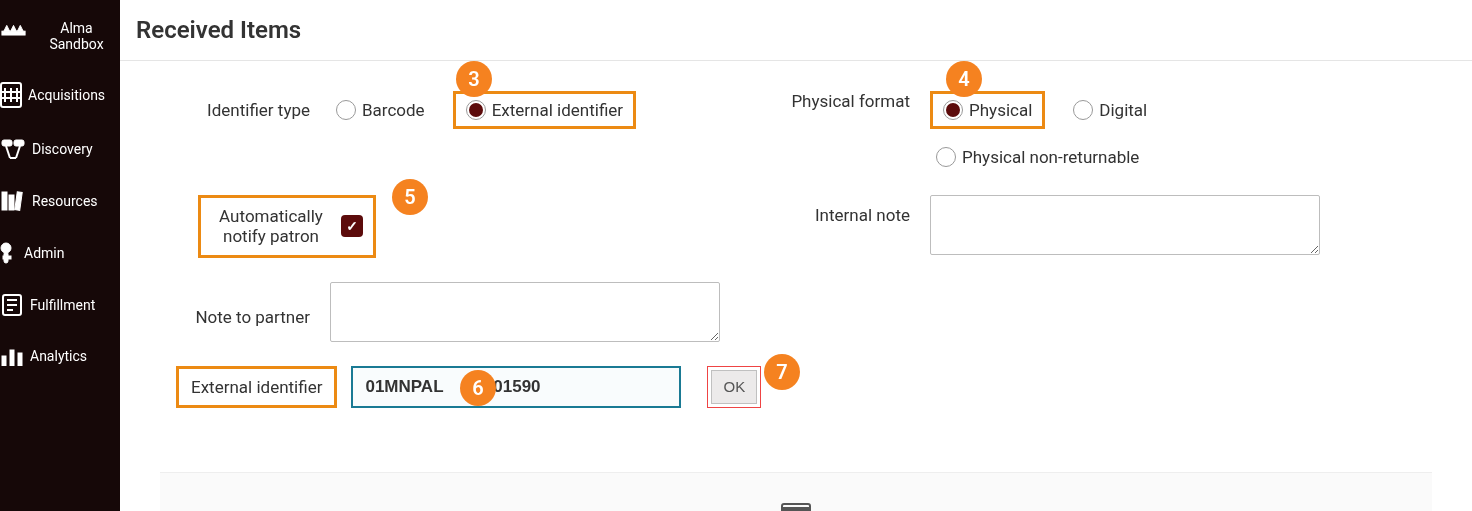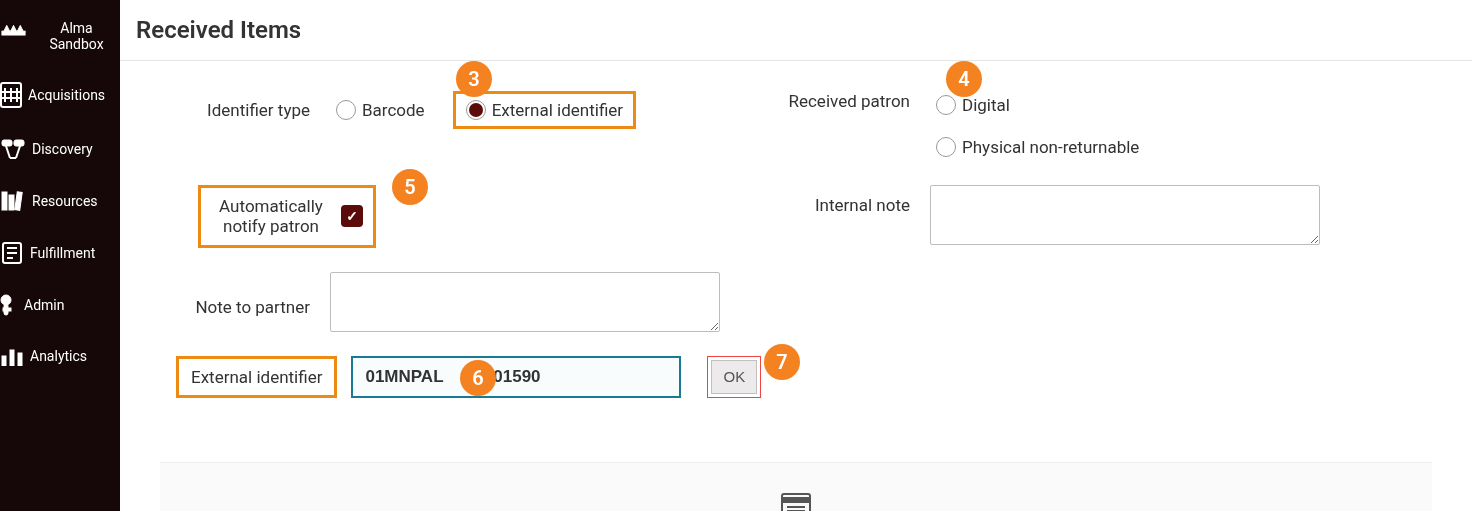--- a/index.html
+++ b/index.html
@@ -181,35 +181,35 @@
   </div>
   <div class="sidebar-item">
     <svg width="26" height="22" viewBox="0 0 26 22">
         <rect x="2" y="2" width="5" height="18" fill="#fff"></rect>
         <rect x="9" y="5" width="5" height="15" fill="#fff"></rect>
         <rect x="16" y="2" width="5" height="18" fill="#fff" transform="rotate(8 18 11)"></rect>
       </svg>
     <span class="sidebar-item-label">Resources</span>
   </div>
   <div class="sidebar-item">
+    <svg width="18" height="22" viewBox="0 0 18 22">
+        <circle cx="6" cy="6" r="5" fill="#fff"></circle>
+        <rect x="4" y="10" width="4" height="11" rx="2" fill="#fff"></rect>
+        <rect x="3" y="14" width="8" height="3" fill="#fff"></rect>
+      </svg>
+    <span class="sidebar-item-label">Admin</span>
+  </div>
+  <div class="sidebar-item">
     <svg width="24" height="22" viewBox="0 0 24 22">
         <rect x="3" y="1" width="18" height="20" rx="2" fill="none" stroke="#fff" stroke-width="2"></rect>
         <line x1="7" y1="6" x2="17" y2="6" stroke="#fff" stroke-width="2"></line>
         <line x1="7" y1="11" x2="17" y2="11" stroke="#fff" stroke-width="2"></line>
         <line x1="7" y1="16" x2="13" y2="16" stroke="#fff" stroke-width="2"></line>
       </svg>
     <span class="sidebar-item-label">Fulfillment</span>
-  </div>
-  <div class="sidebar-item">
-    <svg width="18" height="22" viewBox="0 0 18 22">
-        <circle cx="6" cy="6" r="5" fill="#fff"></circle>
-        <rect x="4" y="10" width="4" height="11" rx="2" fill="#fff"></rect>
-        <rect x="3" y="14" width="8" height="3" fill="#fff"></rect>
-      </svg>
-    <span class="sidebar-item-label">Admin</span>
   </div>
   <div class="sidebar-item" style="padding-bottom:4px">
     <svg width="24" height="20" viewBox="0 0 24 20">
         <rect x="2" y="10" width="4" height="10" fill="#fff"></rect>
         <rect x="10" y="4" width="4" height="16" fill="#fff"></rect>
         <rect x="18" y="7" width="4" height="13" fill="#fff"></rect>
       </svg>
     <span class="sidebar-item-label">Analytics</span>
   </div>
 </nav>
@@ -231,23 +231,29 @@
             <span class="radio-outer">
                 <span class="radio-inner-selected"></span>
               </span>
             <span class="radio-label">External identifier</span>
           </label>
         </div>
         <div class="callout" style="top:-30px; left:296px;">3</div>
       </div>
 
       <div class="form-col-right rel second-row-right">
-        <span class="field-label">Received patron</span>
+        <span class="field-label">Physical format</span>
         <div>
           <div class="radio-group">
+            <label class="radio-item highlight-box" style="padding:6px 10px">
+              <span class="radio-outer">
+                  <span class="radio-inner-selected"></span>
+                </span>
+              <span class="radio-label">Physical</span>
+            </label>
             <label class="radio-item">
               <span class="radio-outer"></span>
               <span class="radio-label">Digital</span>
             </label>
           </div>
           <div class="radio-group" style="margin-top:14px;">
             <label class="radio-item">
               <span class="radio-outer"></span>
               <span class="radio-label">Physical non-returnable</span>
             </label>

